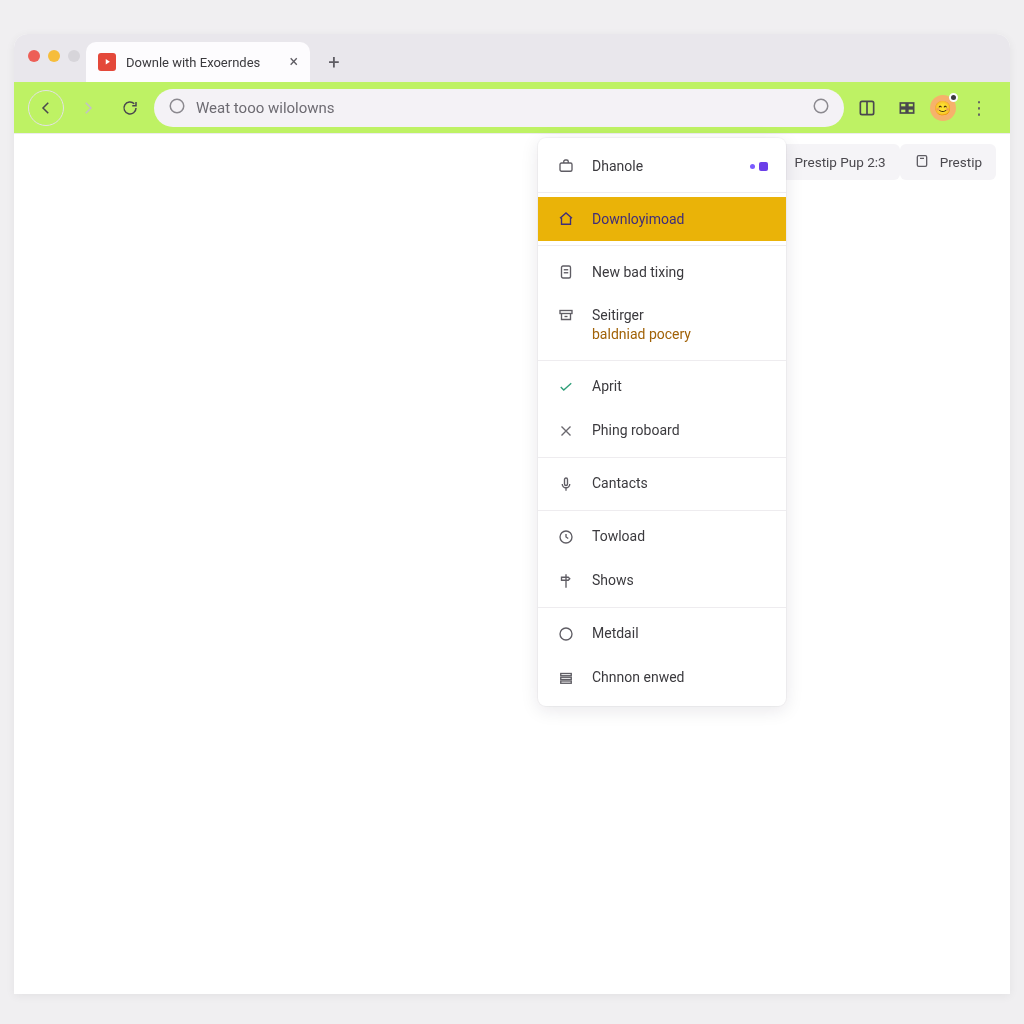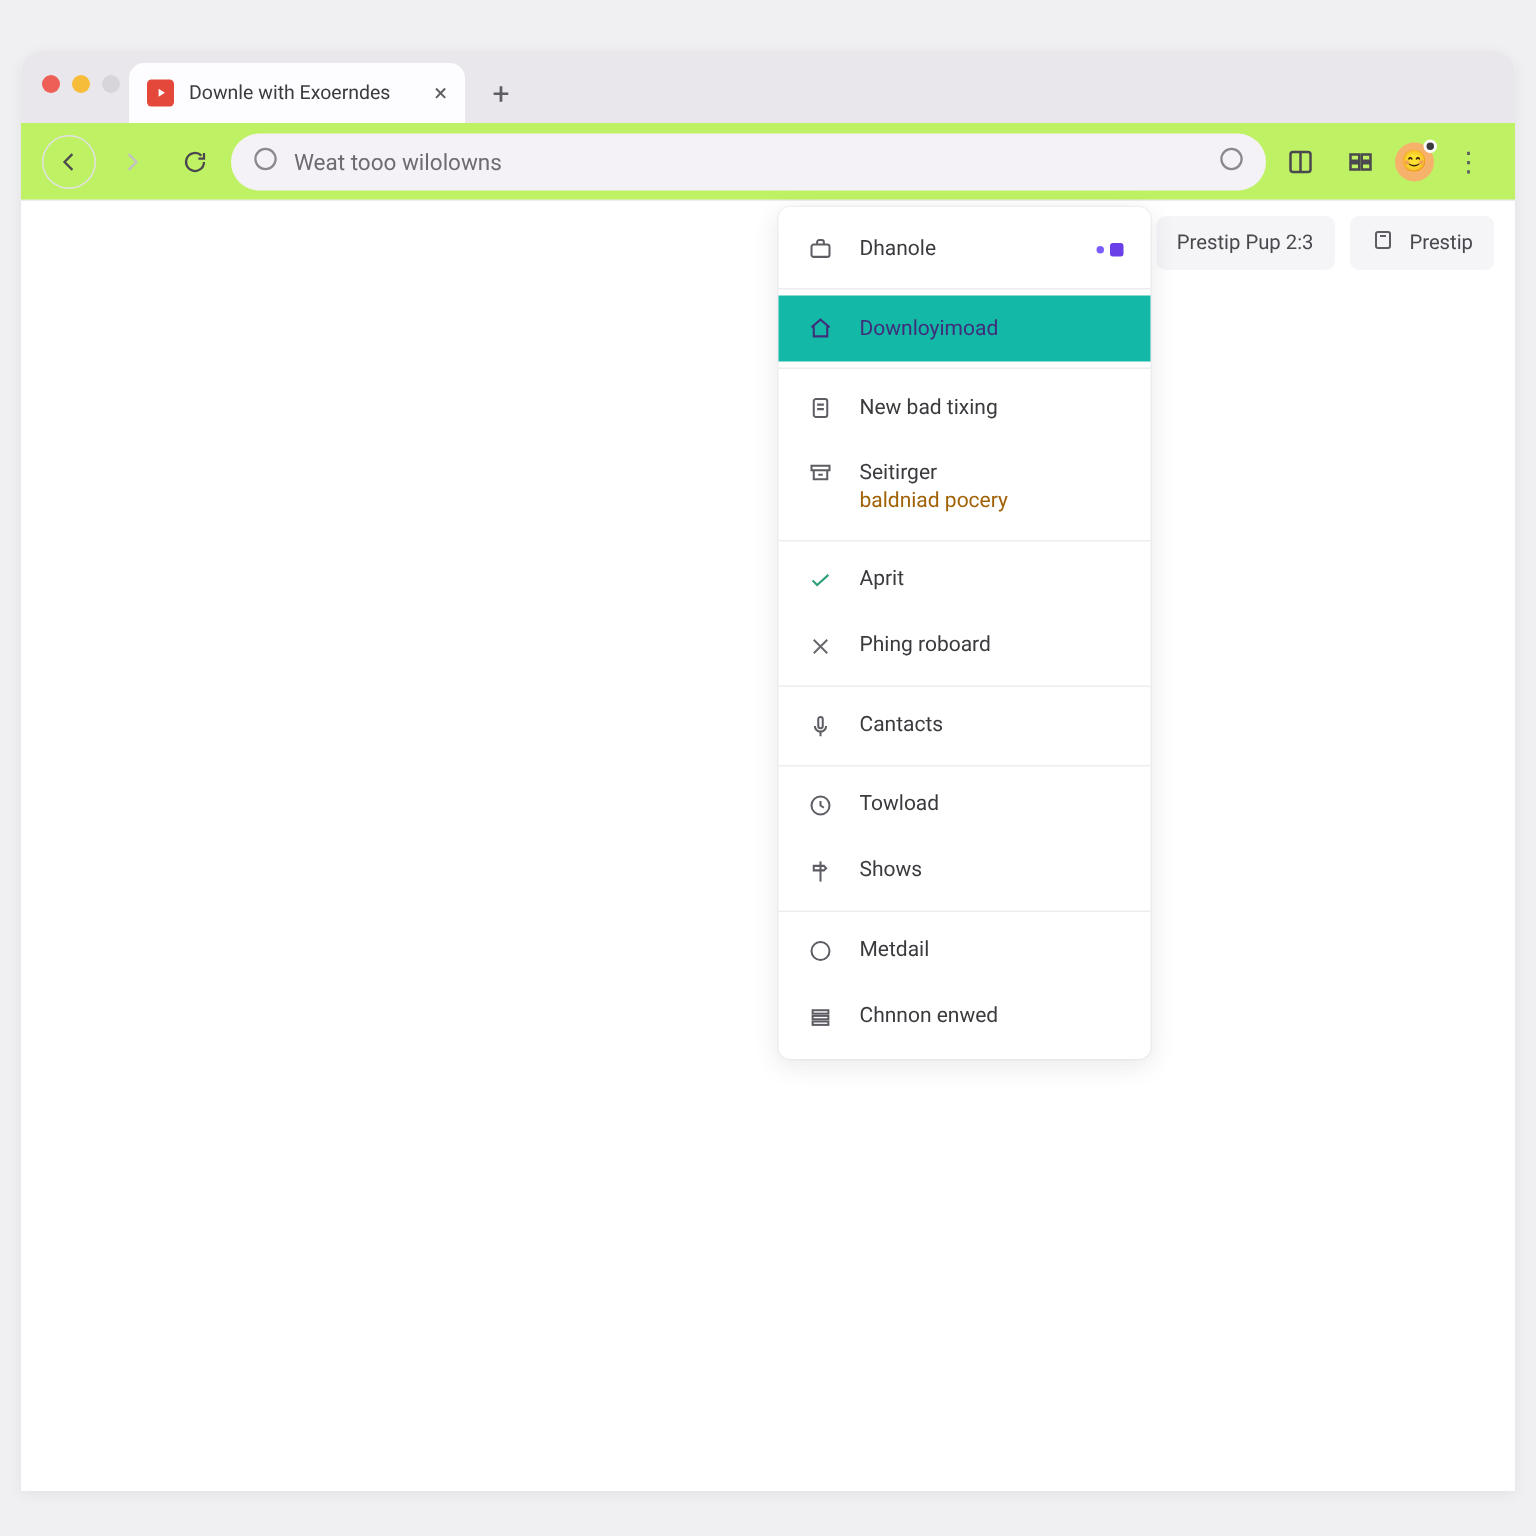--- a/index.html
+++ b/index.html
@@ -120,61 +120,60 @@
   .page {
     position: relative;
     height: calc(100% - 100px);
     background: #fff;
   }
   .top-chips {
     position: absolute;
     top: 10px;
     right: 14px;
     display: flex;
-    gap: 10px;
   }
   .chip {
     height: 36px;
     background: #f5f4f7;
     border-radius: 6px;
     display:flex;
     align-items:center;
     padding: 0 14px;
     gap: 10px;
     font-size: 13.5px;
     color:#4a484e;
   }
   .chip svg { width:16px; height:16px; stroke:#5f5d64; fill:none; stroke-width:2; }
 
   
   .menu {
     position: absolute;
     top: 4px;
-    left: 505px;
+    left: 524px;
     width: 248px;
     background: #fff;
     border-radius: 8px;
     box-shadow: 0 4px 18px rgba(30,20,50,0.10), 0 0 0 1px rgba(0,0,0,0.03);
     padding: 6px 0;
     font-size: 14px;
     color:#3b3a3e;
   }
   .menu hr { border: none; border-top: 1px solid #eeecef; margin: 4px 0; }
   .menu-item {
     display:flex;
     align-items:center;
     gap: 16px;
     padding: 10px 18px;
     min-height: 44px;
   }
   .menu-item.multi { align-items:flex-start; padding-top:12px; padding-bottom:12px; }
   .menu-item .mi-label { flex:1; line-height:1.35; }
   .menu-item .mi-label .sub { display:block; color:#a16207; }
   .menu-item.selected {
-    background: #14b8a6;
+    background: #eab308;
     color: #3f2e7a;
     align-items: center;
   }
   .menu-item.selected .mi-icon svg { stroke:#3f2e7a; }
   .mi-icon { width:20px; display:flex; justify-content:center; }
   .mi-icon svg { width:18px; height:18px; stroke:#5f5d64; fill:none; stroke-width:1.8; }
   .mi-icon.check svg { stroke:#2e9e78; }
   .mi-icon.x svg { stroke:#6a686e; }
   .badge-dots {
     display:flex; align-items:center; gap:4px;

